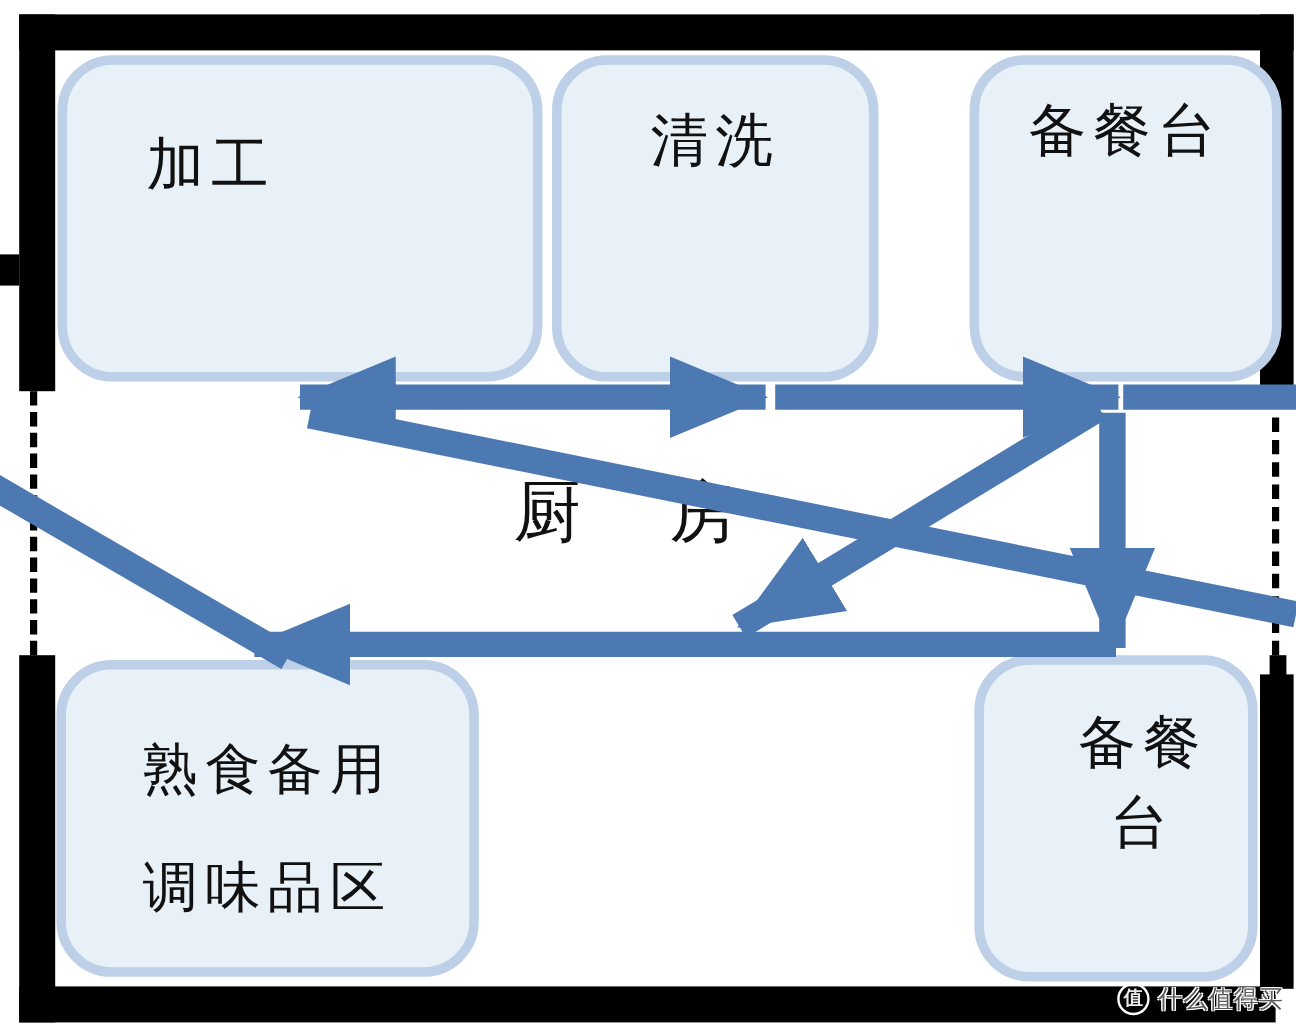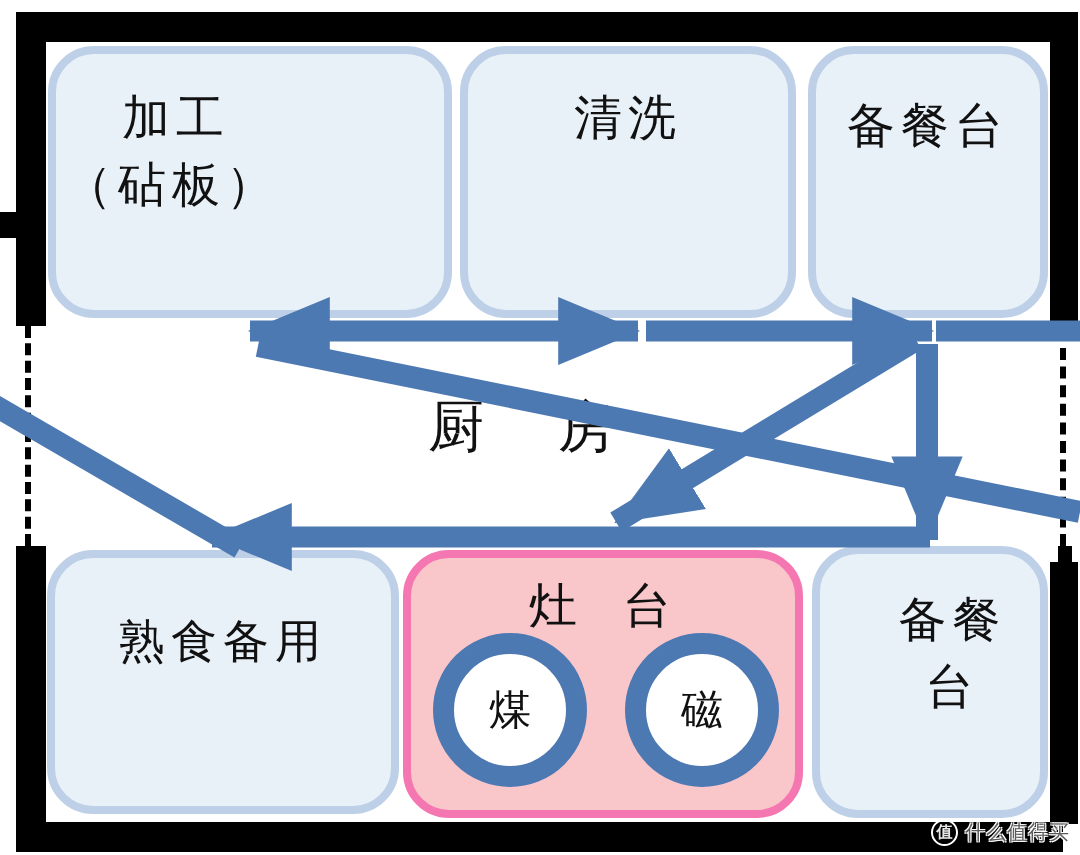--- a/index.html
+++ b/index.html
@@ -10,24 +10,24 @@
   .wall{position:absolute;background:var(--wall,#000);z-index:1;}
   .dash{position:absolute;width:0;border-left:6px dashed var(--wall,#000);z-index:1;}
   .zone{
     position:absolute;box-sizing:border-box;z-index:2;
     background:var(--zone-fill,#e9f1f8);border:8px solid var(--zone-border,#bdd0e8);
     border-radius:46px;text-align:center;
   }
   .zone.pink{background:var(--stove-fill,#f9c6ca);border-color:var(--stove-border,#f477b2);}
   .zl{font-size:48px;line-height:67px;letter-spacing:6px;font-weight:500;white-space:nowrap;}
   #z-processing{left:48px;top:46px;width:404px;height:272px;text-align:left;padding-top:30px;}
-  #z-processing .l1{margin-left:66px;}
+  #z-processing .l1{margin-left:66px;margin-top:20px;}
   #z-processing .l2{margin-left:8px;}
-  #z-washing{left:460px;top:46px;width:336px;height:272px;padding-top:30px;text-align:center;}
-  #z-prep-top{left:808px;top:46px;width:240px;height:272px;padding-top:38px;}
+  #z-washing{left:460px;top:46px;width:272px;height:272px;padding-top:30px;text-align:center;}
+  #z-prep-top{left:808px;top:46px;width:260px;height:272px;padding-top:22px;}
   #z-cooked{left:47px;top:550px;width:352px;height:264px;padding-top:18px;}
   #z-cooked .zl{font-size:46px;line-height:66px;margin-top:32px;}
   #z-stove{left:403px;top:550px;width:400px;height:268px;padding-top:16px;}
   #z-stove .title{font-size:48px;line-height:62px;letter-spacing:46px;padding-left:40px;font-weight:500;white-space:nowrap;}
   #z-prep-bottom{left:812px;top:546px;width:236px;height:272px;padding-top:32px;padding-left:45px;}
   .burner{
     position:absolute;width:154px;height:154px;border-radius:50%;box-sizing:border-box;
     border:21px solid var(--arrow,#4d79b2);background:#fff;
     display:flex;align-items:center;justify-content:center;
     font-family:"DejaVu Serif","Liberation Serif",serif;font-size:42px;color:#111;
@@ -64,44 +64,35 @@
   <div class="dash" style="left:25px;top:326px;height:220px;"></div>
   <div class="wall" style="left:16px;top:546px;width:30px;height:306px;"></div>
   <div class="wall" style="left:16px;top:822px;width:1047px;height:30px;"></div>
   <div class="wall" style="left:1050px;top:12px;width:28px;height:318px;"></div>
   <div class="dash" style="left:1060px;top:348px;height:198px;"></div>
   <div class="wall" style="left:1058px;top:546px;width:14px;height:18px;"></div>
   <div class="wall" style="left:1050px;top:562px;width:28px;height:262px;"></div>
 
   <div class="zone" id="z-processing">
     <div class="zl l1">加工</div>
-    <div class="zl l2">（砧板）</div>
   </div>
 
   <div class="zone" id="z-washing">
     <div class="zl">清洗</div>
   </div>
 
   <div class="zone" id="z-prep-top">
     <div class="zl">备餐台</div>
   </div>
 
   <div class="zone" id="z-cooked">
     <div class="zl">熟食备用</div>
+    <div class="zl">调味品区</div>
   </div>
 
-  <div class="zone pink" id="z-stove">
-    <div class="title">灶台</div>
-    <div class="burner" id="burner-gas">
-      <span>煤</span>
-    </div>
-    <div class="burner" id="burner-induction">
-      <span>磁</span>
-    </div>
-  </div>
 
   <div class="zone" id="z-prep-bottom">
     <div class="zl">备餐</div>
     <div class="zl">台</div>
   </div>
 
   <div id="room-label">厨房</div>
 
   <svg id="flow-arrows" width="1080" height="855" viewBox="0 0 1080 855">
     <defs>

